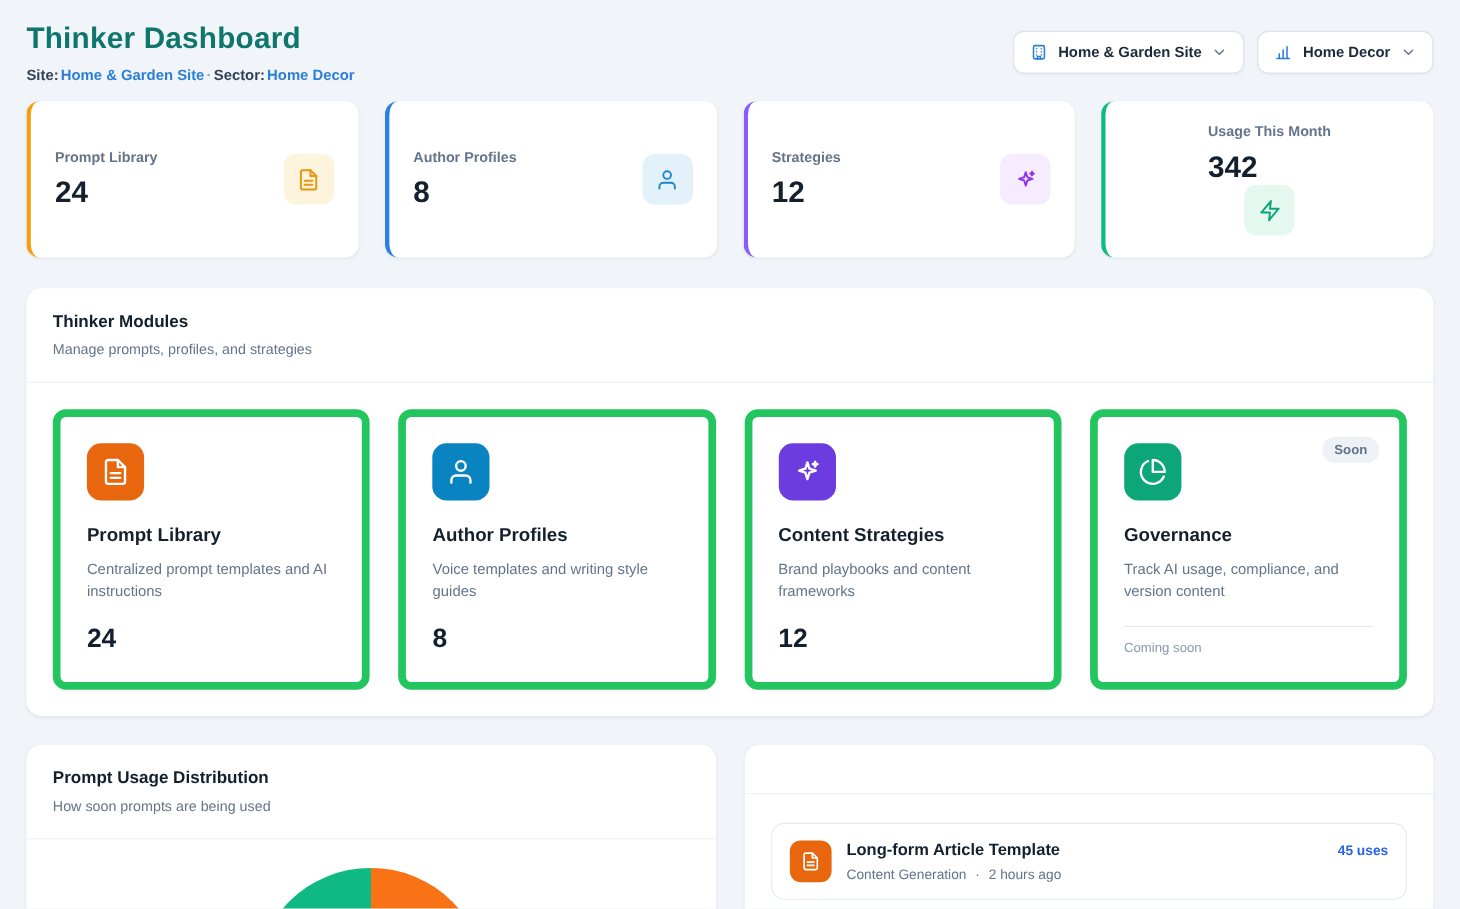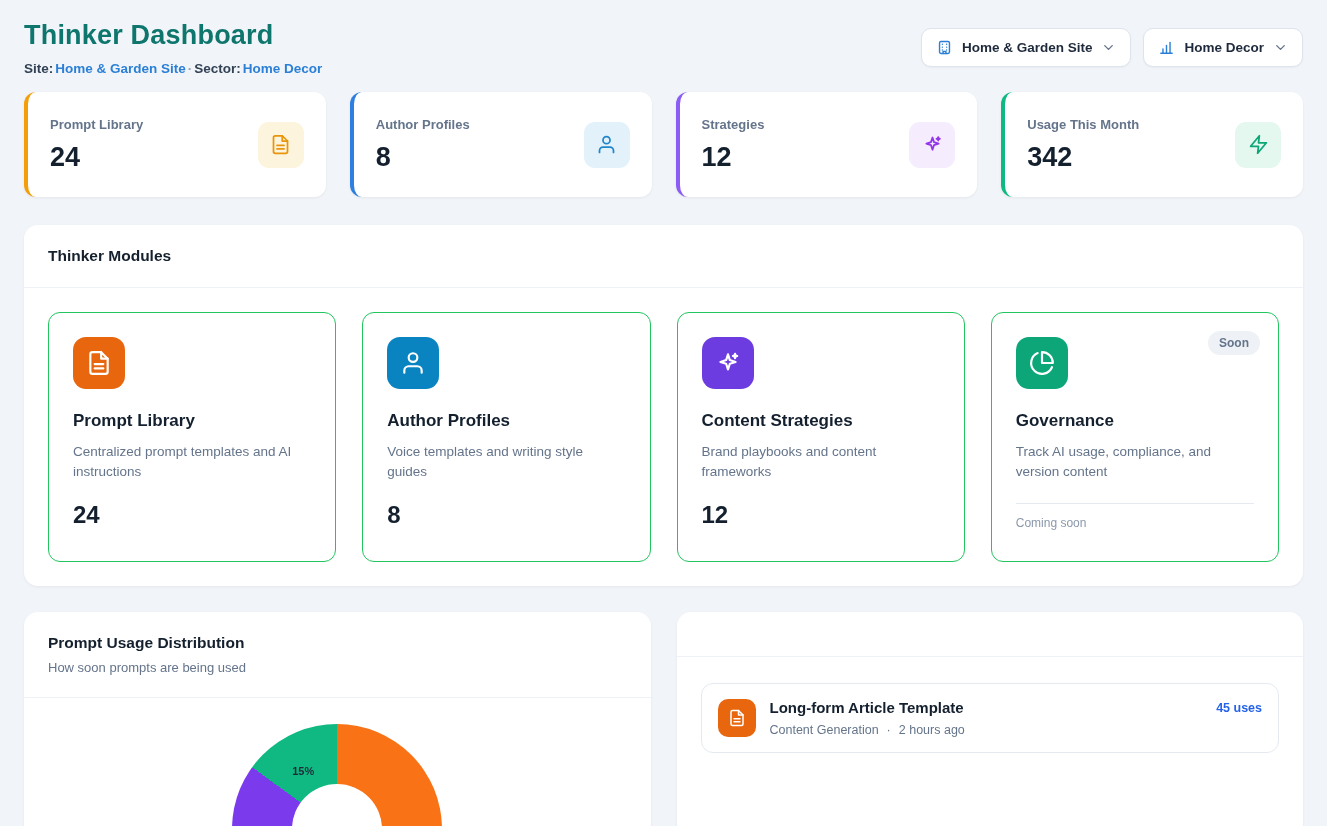--- a/index.html
+++ b/index.html
@@ -36,29 +36,29 @@
     box-shadow: 0 1px 3px rgba(16,24,40,.06); border-left: 4px solid transparent;
     min-height: 105px;
   }
   .stat-label { font-size: 13px; color: #64748b; font-weight: 600; margin-bottom: 10px; }
   .stat-value { font-size: 27px; font-weight: 800; color: #14202e; }
   .stat-icon { width: 46px; height: 46px; border-radius: 11px; display: flex; align-items: center; justify-content: center; }
   .stat-icon svg { width: 21px; height: 21px; }
   .s1 { border-left-color: #f59e0b; } .s1 .stat-icon { background: #fdf4dd; } .s1 .stat-icon svg { stroke: #e8940c; }
   .s2 { border-left-color: #2f7fe0; } .s2 .stat-icon { background: #e3f1fb; } .s2 .stat-icon svg { stroke: #1f86c9; }
   .s3 { border-left-color: #8b5cf6; gap: 37px; } .s3 .stat-icon { background: #f5ecfd; } .s3 .stat-icon svg { stroke: #9333ea; }
-  .s4 { border-left-color: #10b981; } .s4 .stat-icon { background: #e5f8ef; } .s4 .stat-icon svg { stroke: #0ca678; }
+  .s4 { border-left-color: #10b981; flex-direction: column; } .s4 .stat-icon { background: #e5f8ef; } .s4 .stat-icon svg { stroke: #0ca678; }
 
   
   .modules-card { background: #fff; border-radius: 14px; margin-top: 28px; box-shadow: 0 1px 3px rgba(16,24,40,.06); }
   .section-header { padding: 22px 24px; border-bottom: 1px solid #eef2f6; }
   .section-title { font-size: 15.5px; font-weight: 700; color: #14202e; }
   .section-subtitle { font-size: 13px; color: #64748b; margin-top: 8px; }
   .modules-grid { display: grid; grid-template-columns: repeat(4, 1fr); gap: 26px; padding: 24px; }
-  .module-card { border: 1px solid #22c55e; border-radius: 12px; padding: 24px; position: relative; min-height: 250px; background: #fff; cursor: pointer; }
+  .module-card { border: 7px solid #22c55e; border-radius: 12px; padding: 24px; position: relative; min-height: 250px; background: #fff; cursor: pointer; }
   .module-icon { width: 52px; height: 52px; border-radius: 13px; display: flex; align-items: center; justify-content: center; }
   .module-icon svg { width: 26px; height: 26px; stroke: #ffffff; }
   .m1 .module-icon { background: #e8670e; }
   .m2 .module-icon { background: #0a84c1; }
   .m3 .module-icon { background: #6c3ce0; }
   .m4 .module-icon { background: #0ca678; }
   .module-title { font-size: 17px; font-weight: 700; color: #14202e; margin-top: 22px; }
   .module-desc { font-size: 13.5px; color: #64748b; margin-top: 11px; line-height: 1.5; }
   .module-count { font-size: 24px; font-weight: 800; color: #14202e; margin-top: 18px; }
   .soon-badge { position: absolute; top: 18px; right: 18px; background: #eef2f6; color: #64748b; font-size: 12px; font-weight: 700; border-radius: 999px; padding: 5px 11px; }
@@ -174,20 +174,21 @@
         <svg viewBox="0 0 24 24" fill="none" stroke-width="2" stroke-linecap="round" stroke-linejoin="round">
             <polygon points="13 2 3 14 12 14 11 22 21 10 12 10 13 2"></polygon>
           </svg>
       </div>
     </div>
   </div>
 
   <div class="modules-card">
     <div class="section-header">
       <div class="section-title">Thinker Modules</div>
+      <div class="section-subtitle">Manage prompts, profiles, and strategies</div>
     </div>
     <div class="modules-grid">
 
       <div class="module-card m1">
         <div class="module-icon">
           <svg viewBox="0 0 24 24" fill="none" stroke-width="2" stroke-linecap="round" stroke-linejoin="round">
               <path d="M14 2H6a2 2 0 0 0-2 2v16a2 2 0 0 0 2 2h12a2 2 0 0 0 2-2V8z"></path>
               <path d="M14 2v6h6"></path>
               <path d="M16 13H8M16 17H8"></path>
             </svg>

